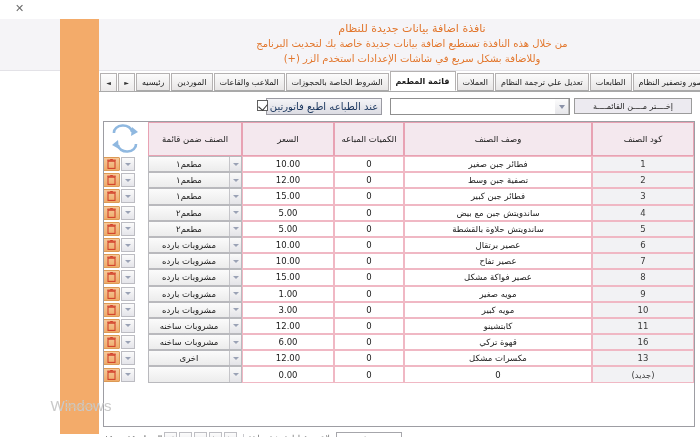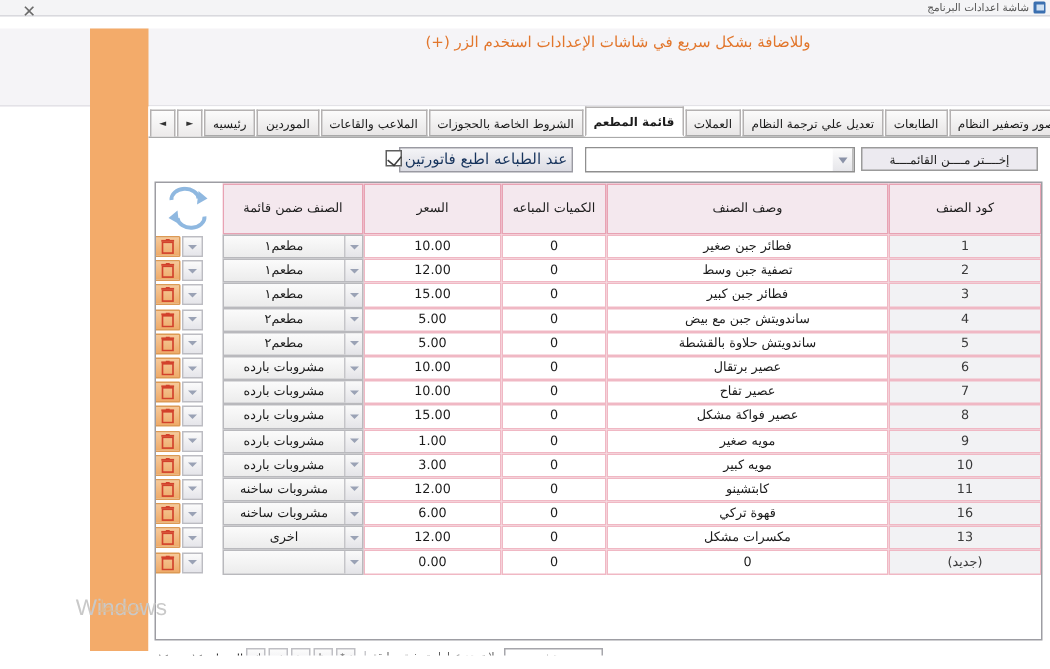--- a/index.html
+++ b/index.html
@@ -246,28 +246,26 @@
   }
   .bottom-edge{
     position:absolute;left:0;top:437px;width:700px;height:9px;background:#ffffff;
   }
 </style>
 </head>
 <body>
 
 <div class="root">
 
-  <div class="titlebar">
-    <span class="tb-icon"></span>
-    <span class="tb-text">شاشة اعدادات البرنامج</span>
-  </div>
   <div class="close-x">✕</div>
 
   <div class="banner">
     <div class="banner-inner">
+      <div class="banner-line l1">نافذة اضافة بيانات جديدة للنظام</div>
+      <div class="banner-line l2">من خلال هذه النافذة تستطيع اضافة بيانات جديدة خاصة بك لتحديث البرنامج</div>
       <div class="banner-line l3">وللاضافة بشكل سريع في شاشات الإعدادات استخدم الزر (+)</div>
     </div>
   </div>
 
   <div class="orange-strip"></div>
 
   <div class="formbody">
 
     <div class="tabstrip">
       <div class="navbtn">

